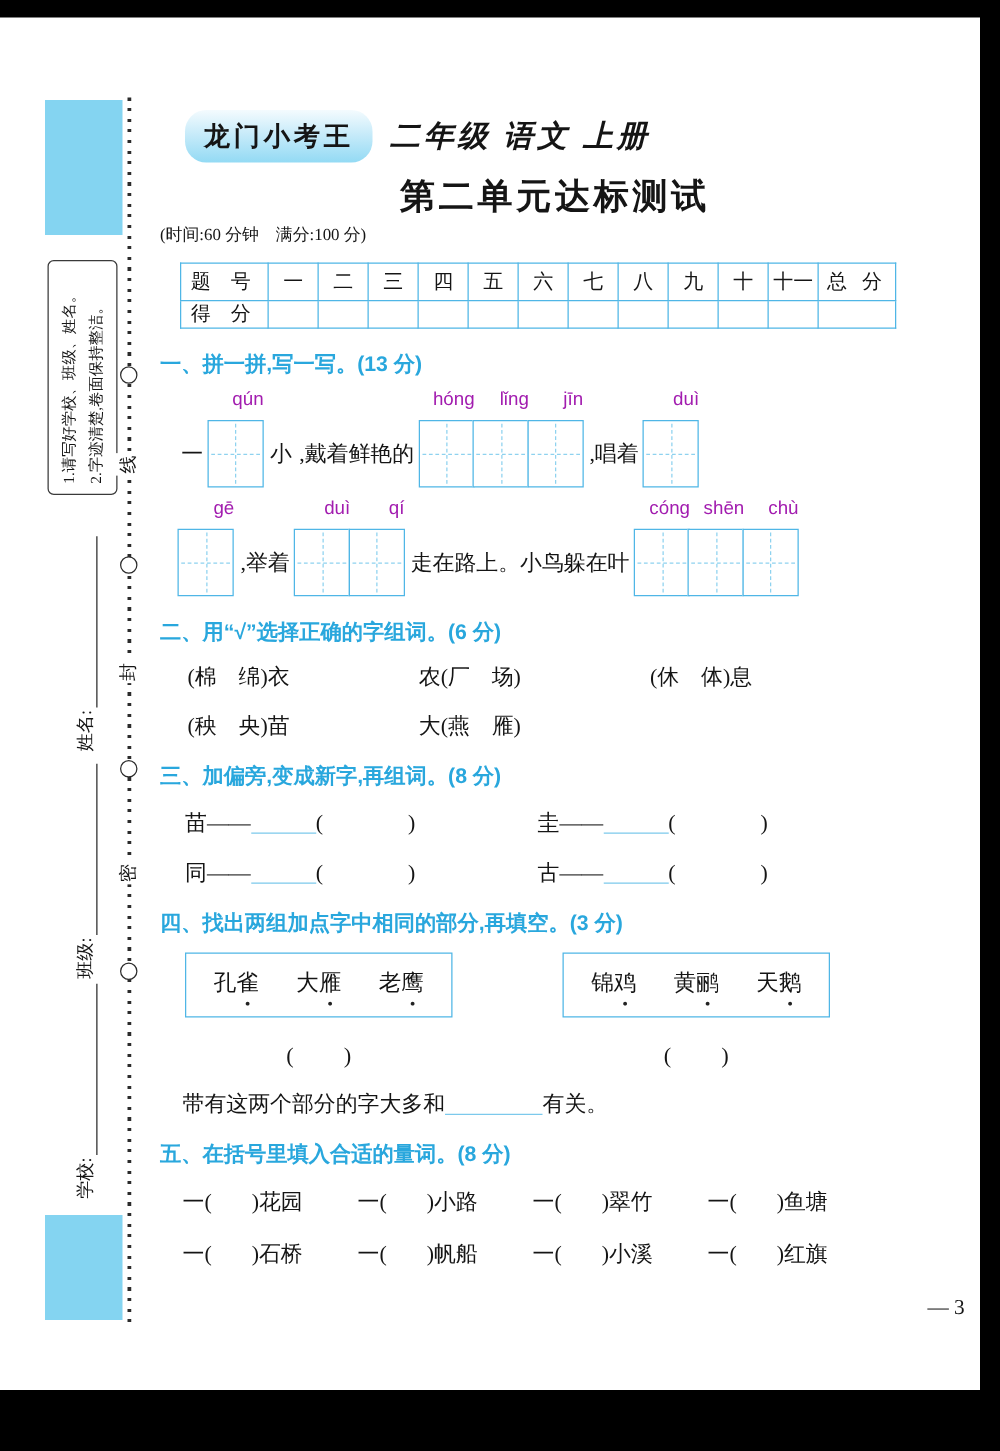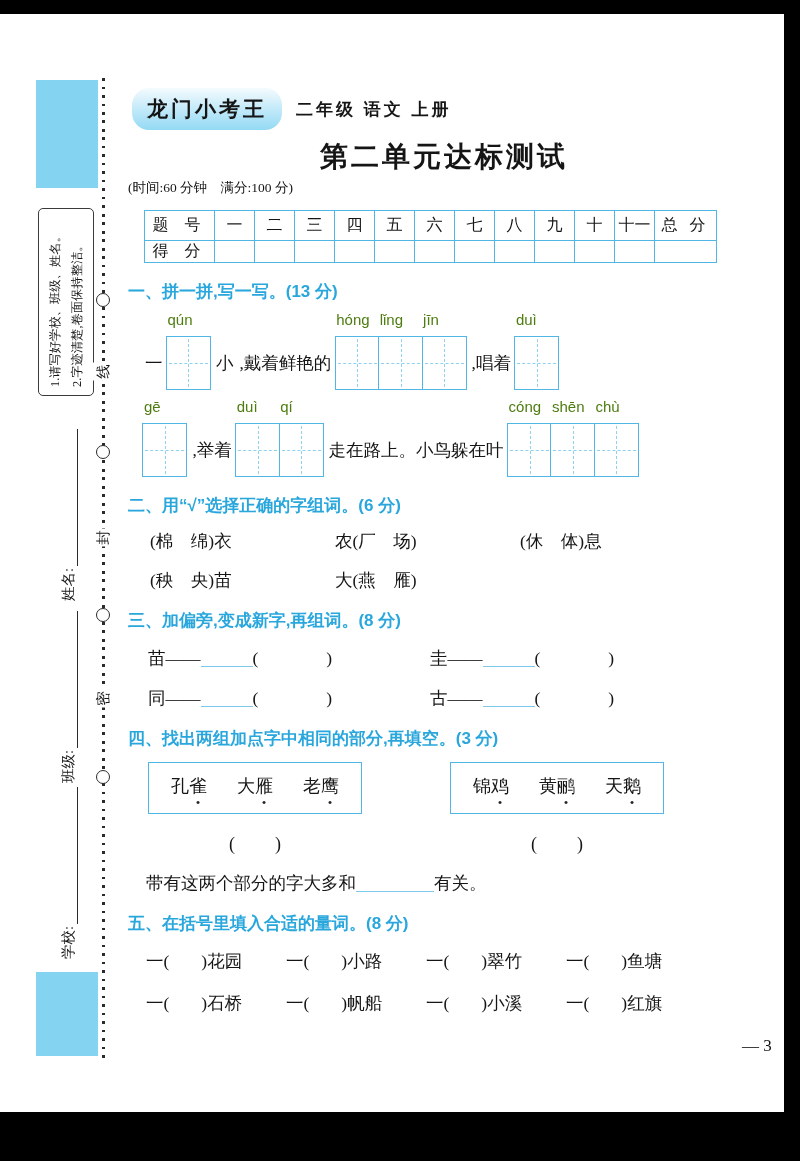--- a/index.html
+++ b/index.html
@@ -32,26 +32,26 @@
   .v-field { position:absolute; width:172px; height:22px; display:flex; align-items:flex-end;
              transform:rotate(-90deg); font-size:14.5px; }
   .v-field .v-blank { flex:1; border-bottom:1.3px solid #2b2b2b; margin-left:2px; height:18px; }
   .vf-1 { left:-19px; top:504px; }
   .vf-2 { left:-19px; top:686px; }
   .vf-3 { left:-19px; top:862px; }
 
   
   .main { position:absolute; left:128px; top:88px; width:632px; }
 
-  .brand-row { display:flex; align-items:center; gap:14px; margin-left:4px; }
+  .brand-row { display:flex; align-items:center; gap:14px; margin-left:20px; }
   .logo-pill { background:linear-gradient(180deg,#f4fbfe 0%,#cdedfa 40%,#93daf4 100%);
                border-radius:17px; padding:7px 15px; font-weight:bold; font-size:21px;
                letter-spacing:3px; }
-  .grade { font-family:"Liberation Sans", sans-serif; font-weight:bold; font-size:17px;
-           letter-spacing:3px; }
+  .grade { font-family:"Liberation Sans", sans-serif; font-weight:bold; font-size:24px;
+           letter-spacing:3px;font-style:italic; }
 
   .title { text-align:center; font-size:28px; font-weight:bold; letter-spacing:3px; margin-top:8px; }
   .subtitle { text-align:left; font-size:13.5px; margin-top:3px; }
 
   table.score { border-collapse:collapse; margin:13px 0 0 16px; table-layout:fixed;padding-left:28px; }
   table.score td { border:1.6px solid #4fb6e6; text-align:center; font-size:16px;
                    height:30px; width:40px; }
   table.score tr:last-child td { height:17px; }
   table.score td.c-first { width:70px; letter-spacing:6px; }
   table.score td.c-last { width:62px; letter-spacing:4px; }
@@ -65,22 +65,22 @@
   .pin-line .txt { margin:0 3px; white-space:nowrap; }
   .wgrid { position:relative; display:flex; margin:0 2px; }
   .wcell { width:45px; height:54px; border:1.6px solid #4fb6e6; margin-left:-1.6px;
            position:relative; background:#fff; }
   .wcell:first-child { margin-left:0; }
   .wcell::before { content:""; position:absolute; left:2px; right:2px; top:50%;
                    border-top:1px dashed #8ed2ef; }
   .wcell::after { content:""; position:absolute; top:2px; bottom:2px; left:50%;
                   border-left:1px dashed #8ed2ef; }
   .pin-row { position:absolute; left:0; right:0; top:-25px; display:flex; }
-  .pin-row span { flex:1; text-align:left; font-family:"Liberation Sans", sans-serif;
-                  font-size:15px; color:#4d7c0f; }
+  .pin-row span { flex:1; text-align:right; font-family:"Liberation Sans", sans-serif;
+                  font-size:15px; color:#a21caf; }
   .tail-line { margin:13px 0 0 18px; font-size:17.5px; }
 
   
   .choice-grid { display:grid; grid-template-columns:185px 185px auto; row-gap:15px;
                  margin:12px 0 0 22px; font-size:17.5px; }
 
   
   .radical-grid { display:grid; grid-template-columns:282px auto; row-gap:16px;
                   margin:14px 0 0 20px; font-size:17.5px; }
   .blank { display:inline-block; border-bottom:1.8px solid #7cc9ec; vertical-align:-3px; }

